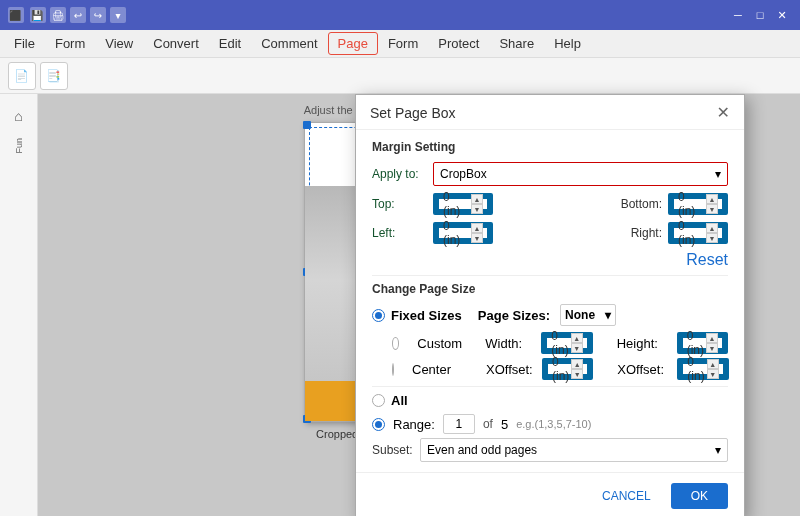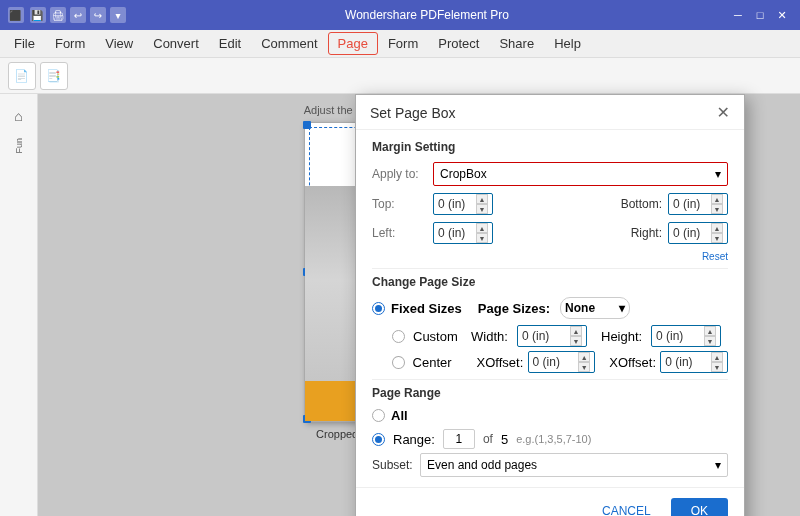--- a/index.html
+++ b/index.html
@@ -241,21 +241,21 @@
       margin-bottom: 8px;
     }
     .form-row {
       display: flex;
       align-items: center;
       margin-bottom: 7px;
       gap: 6px;
     }
     .form-label {
       font-size: 12px;
-      color: #737373;
+      color: #14532d;
       min-width: 55px;
     }
     .form-label-right {
       font-size: 12px;
       color: #333;
       min-width: 55px;
       text-align: right;
     }
     .select-box {
       flex: 1;
@@ -265,21 +265,21 @@
       font-size: 12px;
       padding: 0 6px;
       display: flex;
       align-items: center;
       justify-content: space-between;
       cursor: pointer;
     }
     .number-input {
       width: 60px;
       height: 22px;
-      border: 1px solid #0369a1;
+      border: 6px solid #0369a1;
       border-radius: 2px;
       font-size: 12px;
       padding: 0 4px;
       display: flex;
       align-items: center;
       position: relative;
     }
     .number-input-inner {
       display: flex;
       align-items: center;
@@ -304,21 +304,21 @@
       display: flex;
       align-items: center;
       justify-content: center;
       font-size: 7px;
       cursor: pointer;
       color: #555;
       line-height: 1;
     }
     .reset-link {
       color: #1a6dce;
-      font-size: 10px;
+      font-size: 16px;
       text-align: right;
       text-decoration: none;
       cursor: pointer;
       display: block;
       margin-top: 2px;
       margin-bottom: 4px;
     }
     .divider { height: 1px; background: #eee; margin: 6px 0; }
     .radio-row {
       display: flex;
@@ -337,35 +337,35 @@
     }
     .radio-circle.checked {
       border-color: #1a6dce;
     }
     .radio-dot {
       width: 7px; height: 7px;
       border-radius: 50%;
       background: #1a6dce;
     }
     .dropdown-small {
-      width: 70px;
+      width: 56px;
       height: 22px;
       border: 1px solid #ccc;
-      border-radius: 10px;
+      border-radius: 2px;
       font-size: 12px;
       padding: 0 4px;
       display: flex;
       align-items: center;
       justify-content: space-between;
       cursor: pointer;
     }
     .wh-row {
       display: flex;
       align-items: center;
-      gap: 6px;
+      gap: 16px;
       margin-left: 20px;
       margin-bottom: 4px;
     }
     .page-range-section { margin-top: 4px; }
     .range-row {
       display: flex;
       align-items: center;
       gap: 8px;
       margin-bottom: 4px;
     }
@@ -450,21 +450,20 @@
   <div class="titlebar-left">
     <div class="titlebar-icon">⬛</div>
     <div class="titlebar-icons">
       <div class="titlebar-icon">💾</div>
       <div class="titlebar-icon">🖨</div>
       <div class="titlebar-icon">↩</div>
       <div class="titlebar-icon">↪</div>
       <div class="titlebar-icon">▾</div>
     </div>
   </div>
-  <div class="titlebar-title">Wondershare PDFelement Pro</div>
   <div class="titlebar-controls">
     <div class="titlebar-btn">─</div>
     <div class="titlebar-btn">□</div>
     <div class="titlebar-btn close">✕</div>
   </div>
 </div>
 
 <div class="menubar">
   <div class="menu-item">File</div>
   <div class="menu-item">Form</div>
@@ -673,21 +672,20 @@
             <div class="spin-btn">▲</div>
             <div class="spin-btn">▼</div>
           </div>
         </div>
       </div>
     </div>
 
     <div class="divider"></div>
 
     <div class="page-range-section">
-      <div class="section-title">Page Range</div>
 
       <div class="radio-row">
         <div class="radio-circle"></div>
         <span>All</span>
       </div>
 
       <div class="range-row">
         <div class="radio-circle checked">
           <div class="radio-dot"></div>
         </div>

